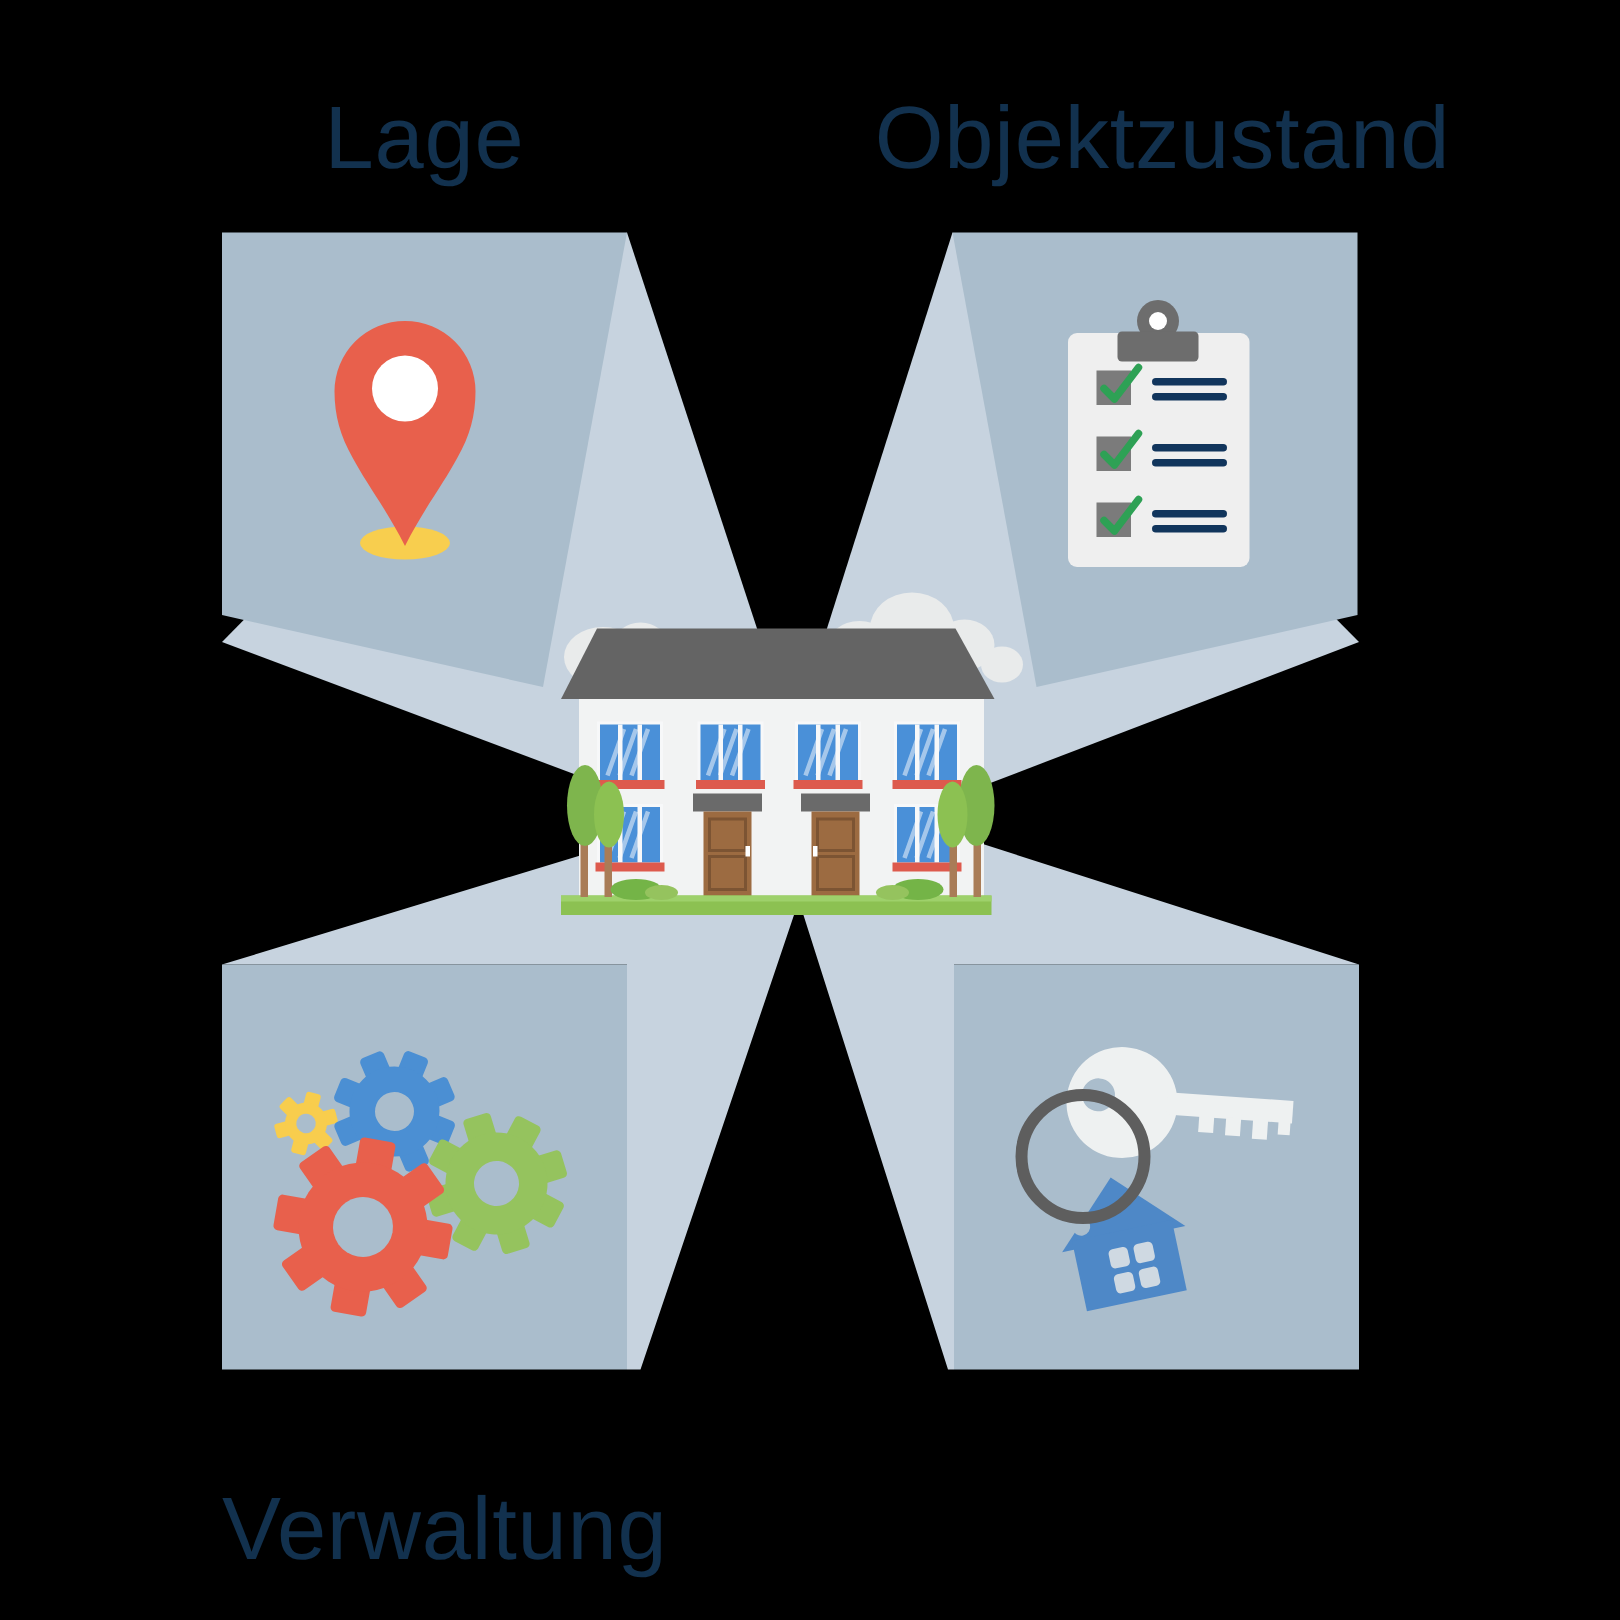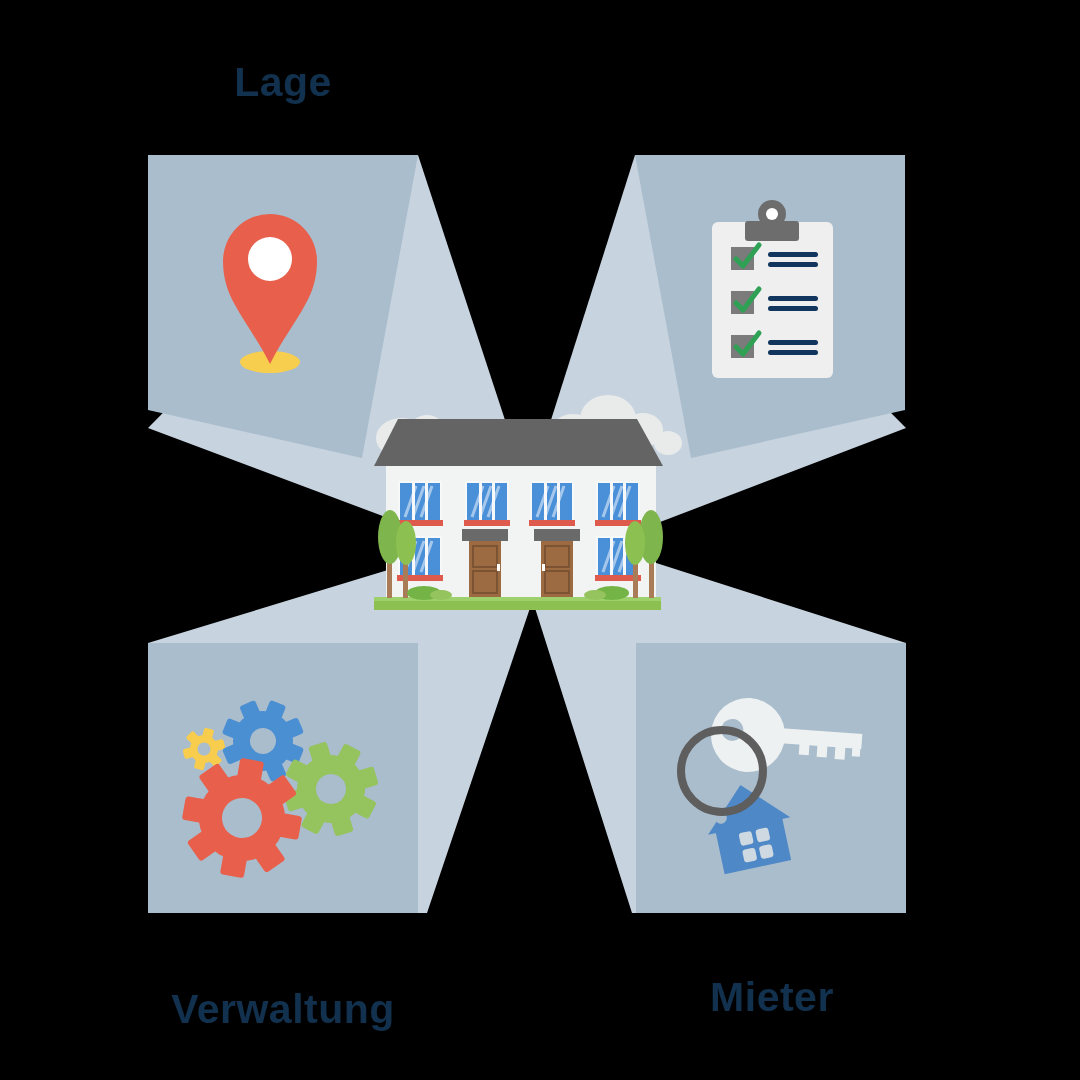--- a/index.html
+++ b/index.html
@@ -10,22 +10,22 @@
     --gear-yellow:#f8cd4d; --gear-blue:#4b8fd3; --gear-red:#e8604c; --gear-green:#95c35e;
     --key-white:#eef1f1; --ring-gray:#5e5e5e; --charm-blue:#4e88c7; --charm-window:#cfd9e2;
     --roof-gray:#646464; --wall-white:#f2f3f3; --window-blue:#4a90d8; --sill-red:#dd5a4d;
     --door-brown:#9c6b41; --door-trim:#7c5433; --canopy-gray:#6a6a6a;
     --grass-green:#8cc152; --grass-light:#9ed16b; --tree-dark:#7eb54d; --bush-dark:#74b447;
     --trunk-brown:#a97c57; --cloud-white:#e9ebeb;
   }
   html,body{margin:0;padding:0;background:var(--bg);}
   .stage{position:relative;width:1080px;height:1080px;background:var(--bg);overflow:hidden;}
   .stage svg{position:absolute;left:0;top:0;}
-  .label{position:absolute;font-family:"Liberation Sans",sans-serif;font-weight:700;
-         font-size:41px;letter-spacing:.5px;color:var(--text-navy);text-align:center;line-height:1.1;}
+  .label{position:absolute;font-family:"Liberation Sans",sans-serif;font-weight:400;
+         font-size:59px;letter-spacing:.5px;color:var(--text-navy);text-align:center;line-height:1.1;}
   .label-tl{left:148px;top:60px;width:270px;}
   .label-tr{left:580px;top:60px;width:390px;}
   .label-bl{left:148px;top:975px;width:270px;margin-top:12px;}
   .label-br{left:636px;top:975px;width:272px;}
 </style>
 </head>
 <body>
 
 <div class="stage">
 
@@ -201,15 +201,15 @@
       <rect x="755" y="831" width="13" height="13" rx="3" fill="var(--charm-window)"></rect>
       <rect x="738" y="848" width="13" height="13" rx="3" fill="var(--charm-window)"></rect>
       <rect x="755" y="848" width="13" height="13" rx="3" fill="var(--charm-window)"></rect>
       <circle cx="724" cy="812" r="6" fill="var(--quad-dark)"></circle>
     </g>
     <circle cx="722" cy="771" r="41" fill="none" stroke="var(--ring-gray)" stroke-width="8"></circle>
   </g>
 </svg>
 
   <div class="label label-tl">Lage</div>
+  <div class="label label-tr">Objektzustand</div>
   <div class="label label-bl">Verwaltung</div>
-  <div class="label label-br">Mieter</div>
 </div>
 
 </body></html>

